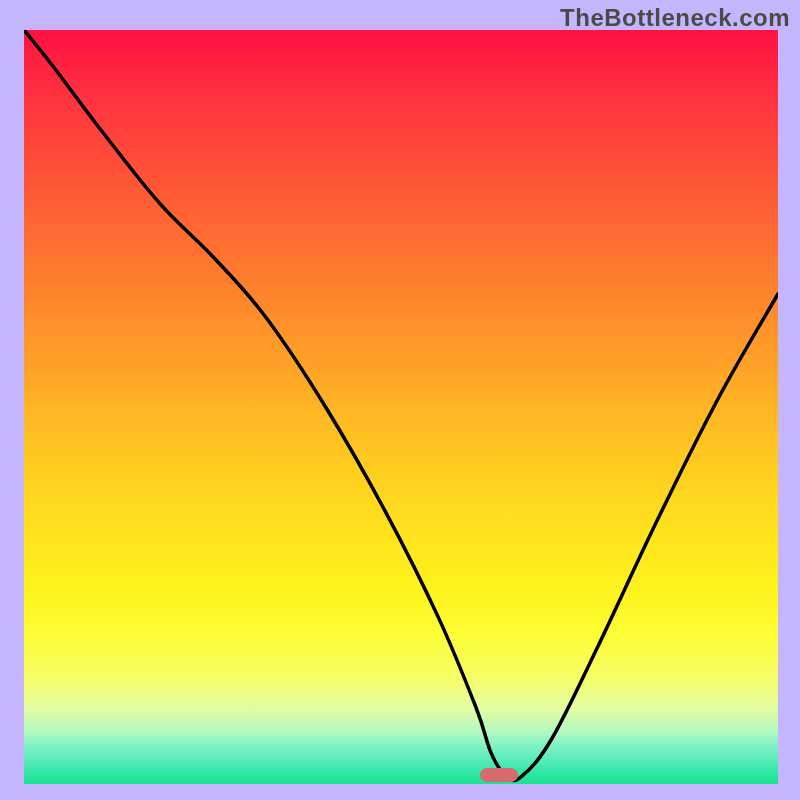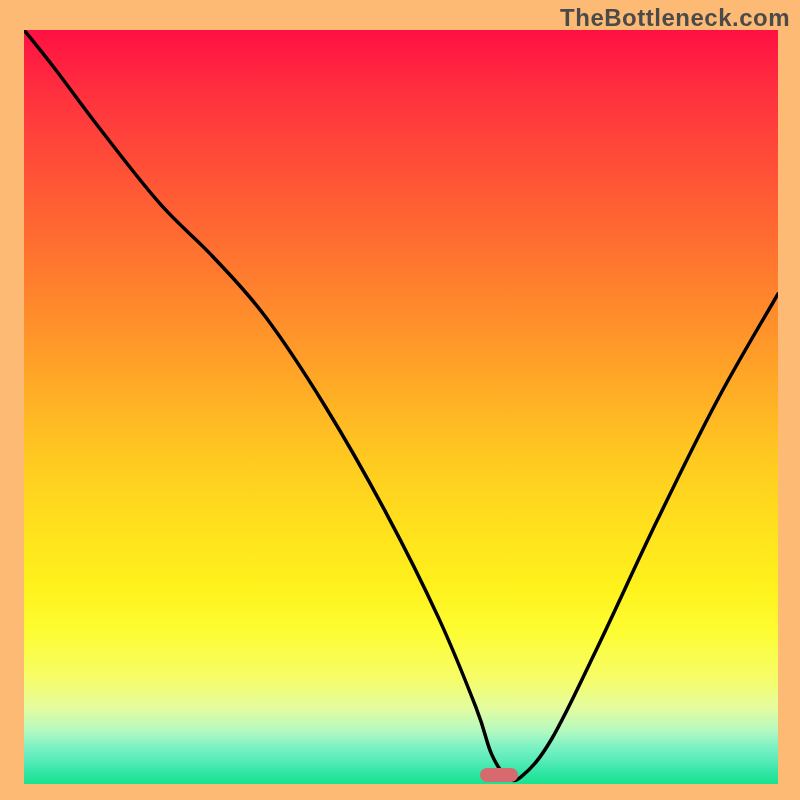--- a/index.html
+++ b/index.html
@@ -8,21 +8,21 @@
     width: 800px;
     height: 800px;
     background: #000;
     overflow: hidden;
     font-family: Arial, Helvetica, sans-serif;
   }
   .frame {
     position: relative;
     width: 800px;
     height: 800px;
-    background: #fdba74;
+    background: #c4b5fd;
   }
   .watermark {
     position: absolute;
     top: 4px;
     right: 10px;
     color: #4a4a4a;
     font-size: 24px;
     font-weight: 600;
     letter-spacing: 0.5px;
     z-index: 10;

